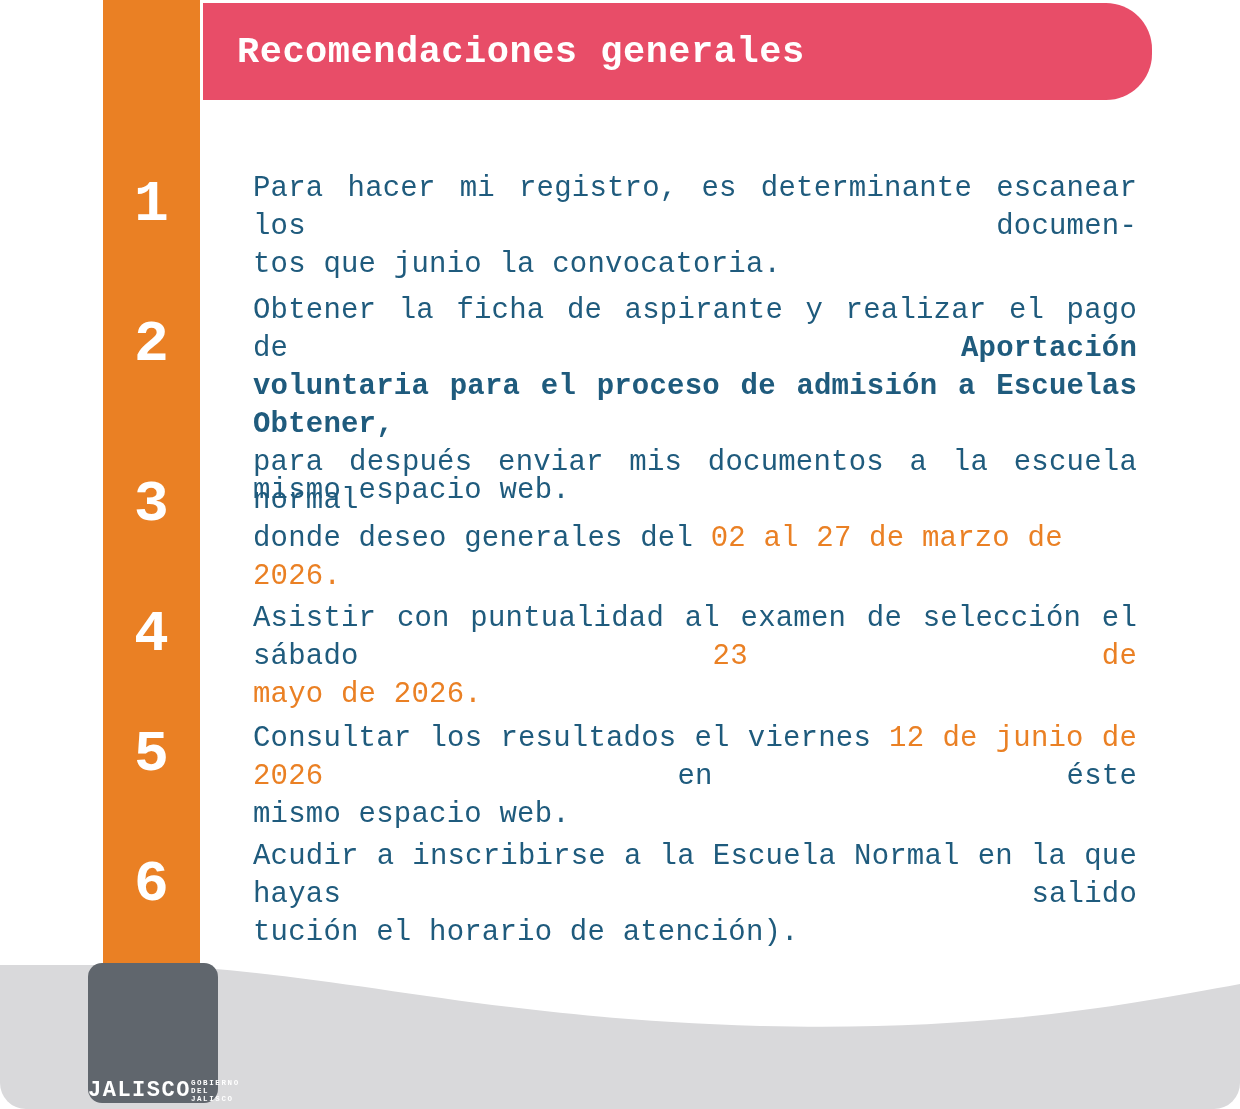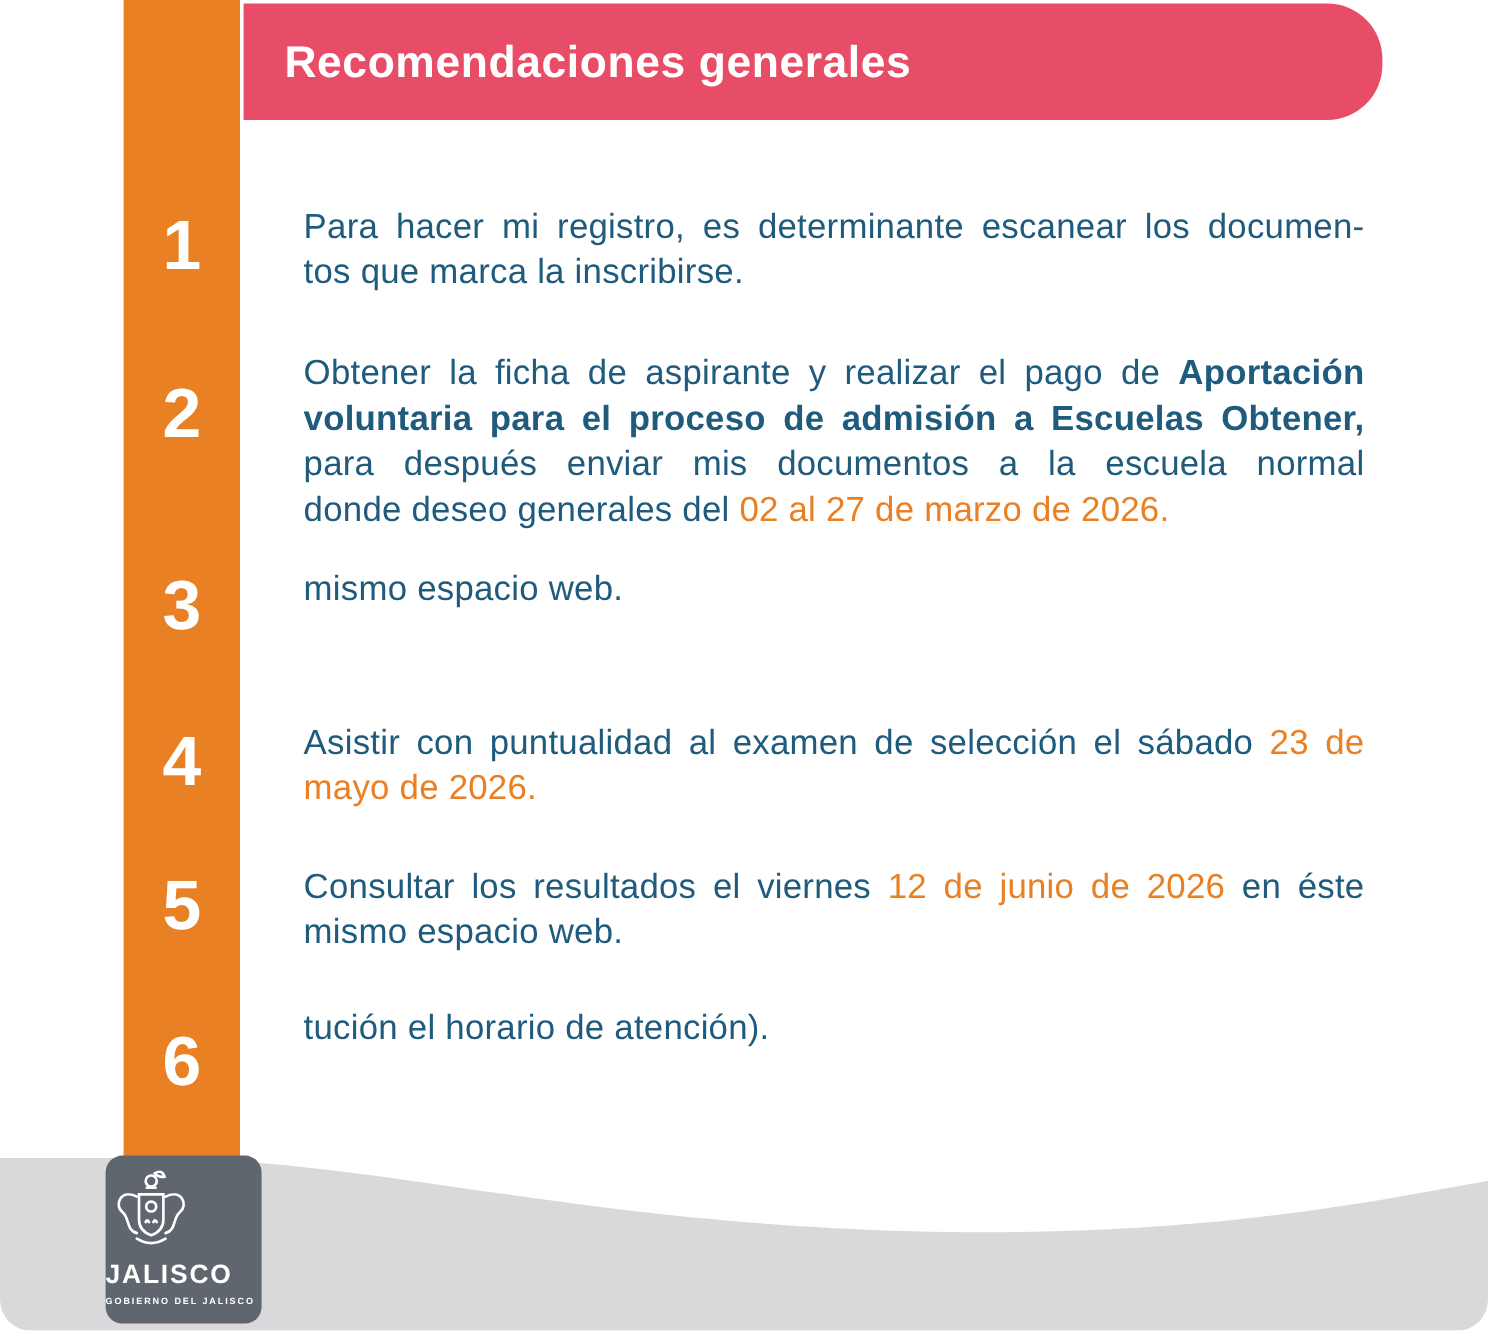--- a/index.html
+++ b/index.html
@@ -1,19 +1,19 @@
 <!DOCTYPE html>
 <html style="--pink: #e84d68; --orange: #ea8024; --blue: #1f5b7d; --badge: #60666d;"><head>
 <meta charset="utf-8">
 <style>
   html,body{margin:0;padding:0;background:#ffffff;}
   .page{
     position:relative;width:1240px;height:1109px;overflow:hidden;
     background:#ffffff;border-radius:26px;
-    font-family:Liberation Sans, sans-serif;
+    font-family:Liberation Mono, monospace;
   }
   .accent-bar{
     position:absolute;left:103px;top:0;width:97px;height:970px;
     background:var(--orange,#ea8024);
   }
   .header-banner{
     position:absolute;left:203px;top:3px;width:949px;height:97px;
     background:var(--pink,#e84d68);
     border-radius:0 46px 46px 0;
     display:flex;align-items:center;
@@ -43,21 +43,21 @@
     color:var(--blue,#1f5b7d);font-size:29px;line-height:38px;
     letter-spacing:.2px;text-align:left;
   }
   .line.stretch{text-align:justify;text-align-last:justify;}
   .seg.b{font-weight:bold;}
   .seg.o{color:var(--orange,#ea8024);}
   .footer-wave{position:absolute;left:0;bottom:0;width:1240px;height:149px;display:block;}
   .badge{
     position:absolute;left:88px;top:963px;width:130px;height:140px;
     background:var(--badge,#60666d);border-radius:14px;
-    display:flex;flex-direction:column;align-items:flex-start;
+    display:flex;flex-direction:row;align-items:flex-end;
   }
   .crest{margin-top:12px;}
   .logo-title{
     color:#fff;font-weight:bold;font-size:22px;letter-spacing:1.5px;margin-top:2px;
   }
   .logo-subtitle{
     color:#fff;font-size:7.5px;letter-spacing:1.6px;margin-top:5px;font-weight:bold;
   }
 </style>
 </head>
@@ -76,40 +76,41 @@
       <div class="num">2</div>
       <div class="num">3</div>
       <div class="num">4</div>
       <div class="num">5</div>
       <div class="num">6</div>
     </div>
 
   <div class="items">
       <div class="item">
         <div class="line stretch"><span class="seg">Para hacer mi registro, es determinante escanear los documen-</span></div>
-        <div class="line"><span class="seg">tos que marca la inscribirse.</span></div>
+        <div class="line"><span class="seg">tos que junio la convocatoria.</span></div>
       </div>
       <div class="item">
         <div class="line stretch"><span class="seg">Obtener la ficha de aspirante y realizar el pago de </span><span class="seg b">Aportación</span></div>
         <div class="line stretch"><span class="seg b">voluntaria para el proceso de admisión a Escuelas Obtener,</span></div>
         <div class="line stretch"><span class="seg">para después enviar mis documentos a la escuela normal</span></div>
         <div class="line"><span class="seg">donde deseo generales del </span><span class="seg o">02 al 27 de marzo de 2026.</span></div>
       </div>
       <div class="item">
         <div class="line"><span class="seg">mismo espacio web.</span></div>
       </div>
       <div class="item">
         <div class="line stretch"><span class="seg">Asistir con puntualidad al examen de selección el sábado </span><span class="seg o">23 de</span></div>
         <div class="line"><span class="seg o">mayo de 2026.</span></div>
       </div>
       <div class="item">
         <div class="line stretch"><span class="seg">Consultar los resultados el viernes </span><span class="seg o">12 de junio de 2026</span><span class="seg"> en éste</span></div>
         <div class="line"><span class="seg">mismo espacio web.</span></div>
       </div>
       <div class="item">
+        <div class="line stretch"><span class="seg">Acudir a inscribirse a la Escuela Normal en la que hayas salido</span></div>
         <div class="line"><span class="seg">tución el horario de atención).</span></div>
       </div>
     </div>
 
   <svg class="footer-wave" viewBox="0 0 1240 149" preserveAspectRatio="none">
     <path d="M0,5 L150,5 C340,12 480,58 760,66 C990,72 1130,44 1240,24 L1240,149 L0,149 Z" fill="#d9d9db"></path>
   </svg>
 
   <div class="badge">
     <svg class="crest" width="76" height="72" viewBox="0 0 80 78" fill="none" stroke="#ffffff" stroke-width="2.4" stroke-linecap="round">

